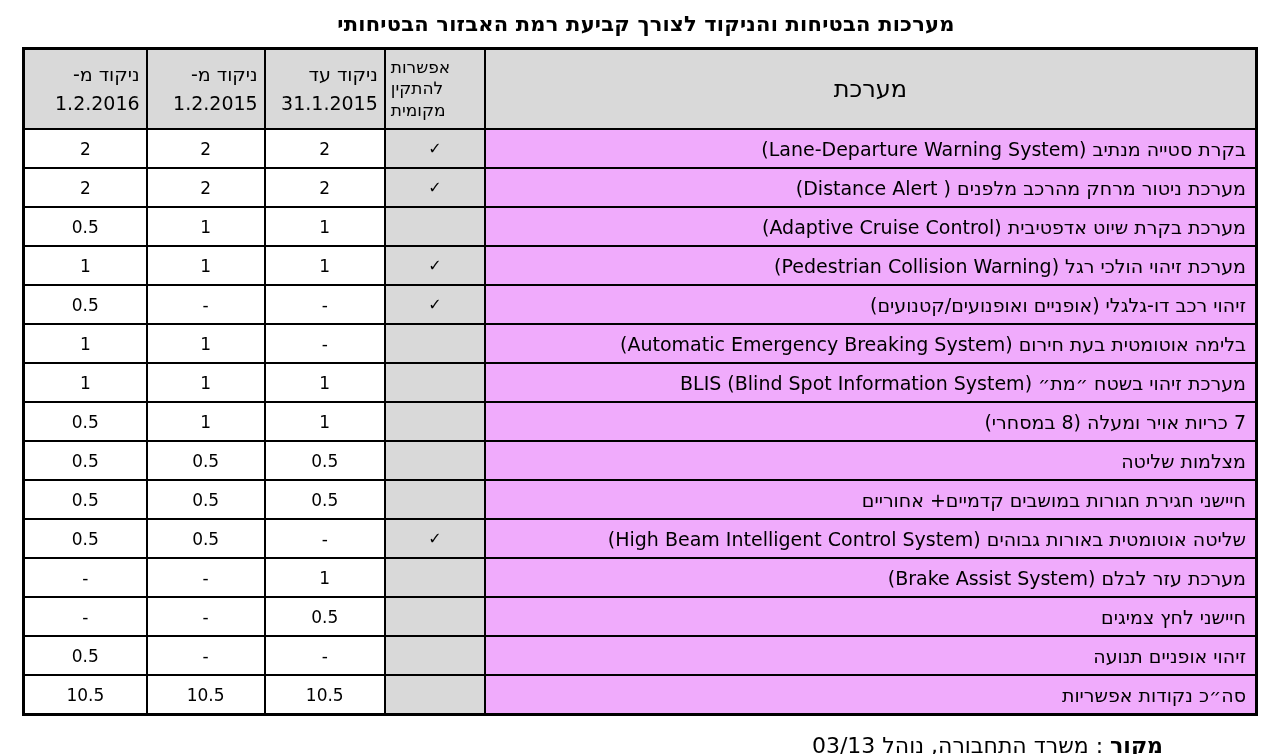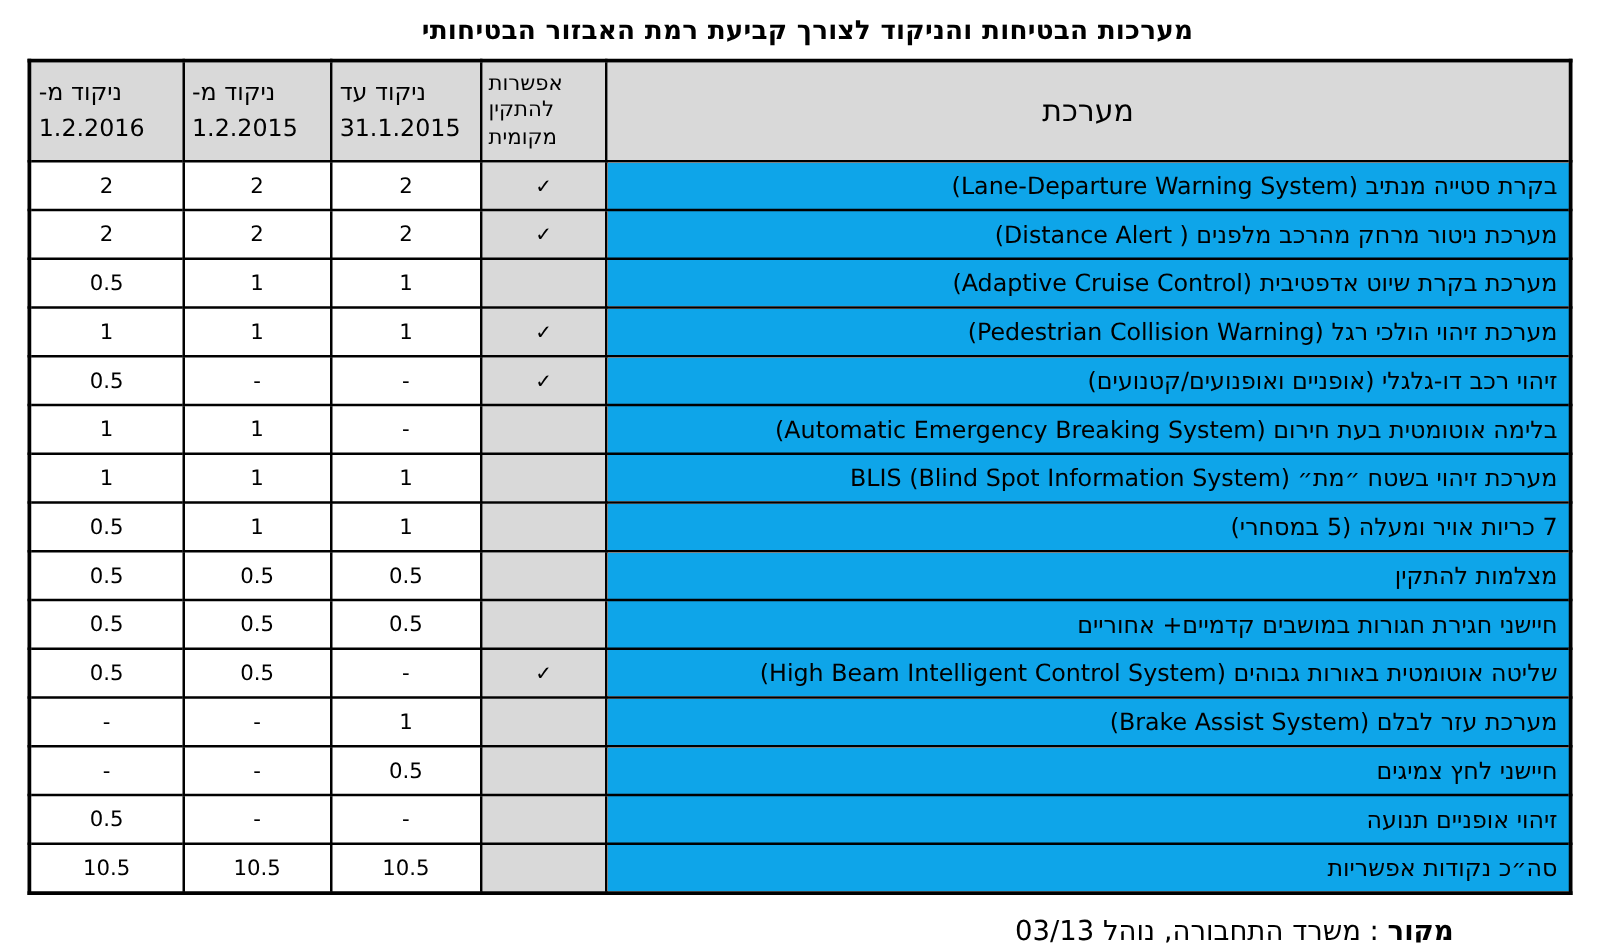--- a/index.html
+++ b/index.html
@@ -17,24 +17,24 @@
     width:1236px;margin:0 22px;border:3px solid #000;
   }
   table.safety th,table.safety td{
     border:2px solid #000;overflow:hidden;
   }
   thead th{
     background:#d9d9d9;font-weight:normal;vertical-align:middle;
   }
   th.h-system{font-size:24px;text-align:center;height:76px;}
   th.h-local{font-size:17px;text-align:left;padding:2px 5px;line-height:1.25;}
-  th.h-num{font-size:19px;text-align:left;line-height:1.55;padding:0 6px;}
+  th.h-num{font-size:19px;text-align:right;line-height:1.55;padding:0 6px;}
   tbody td{height:35px;vertical-align:middle;}
   td.c-system{
-    background:#0ea5e9;text-align:right;padding:0 9px;font-size:19px;
+    background:#f0abfc;text-align:right;padding:0 9px;font-size:19px;
     white-space:nowrap;
   }
   td.c-check{background:#d9d9d9;text-align:center;font-size:16px;}
   td.c-num{background:#ffffff;text-align:center;font-size:17px;}
   tr.total-row td{font-weight:normal;}
   .source{
     direction:rtl;text-align:right;margin:17px 117px 0 0;font-size:22px;
   }
   .source b{font-weight:bold;}
 </style>
@@ -104,28 +104,28 @@
     <td class="c-num">1</td>
   </tr>
       <tr>
     <td class="c-system">מערכת זיהוי בשטח ״מת״ BLIS (Blind Spot Information System)</td>
     <td class="c-check"></td>
     <td class="c-num">1</td>
     <td class="c-num">1</td>
     <td class="c-num">1</td>
   </tr>
       <tr>
-    <td class="c-system">7 כריות אויר ומעלה (5 במסחרי)</td>
+    <td class="c-system">7 כריות אויר ומעלה (8 במסחרי)</td>
     <td class="c-check"></td>
     <td class="c-num">1</td>
     <td class="c-num">1</td>
     <td class="c-num">0.5</td>
   </tr>
       <tr>
-    <td class="c-system">מצלמות להתקין</td>
+    <td class="c-system">מצלמות שליטה</td>
     <td class="c-check"></td>
     <td class="c-num">0.5</td>
     <td class="c-num">0.5</td>
     <td class="c-num">0.5</td>
   </tr>
       <tr>
     <td class="c-system">חיישני חגירת חגורות במושבים קדמיים+ אחוריים</td>
     <td class="c-check"></td>
     <td class="c-num">0.5</td>
     <td class="c-num">0.5</td>

